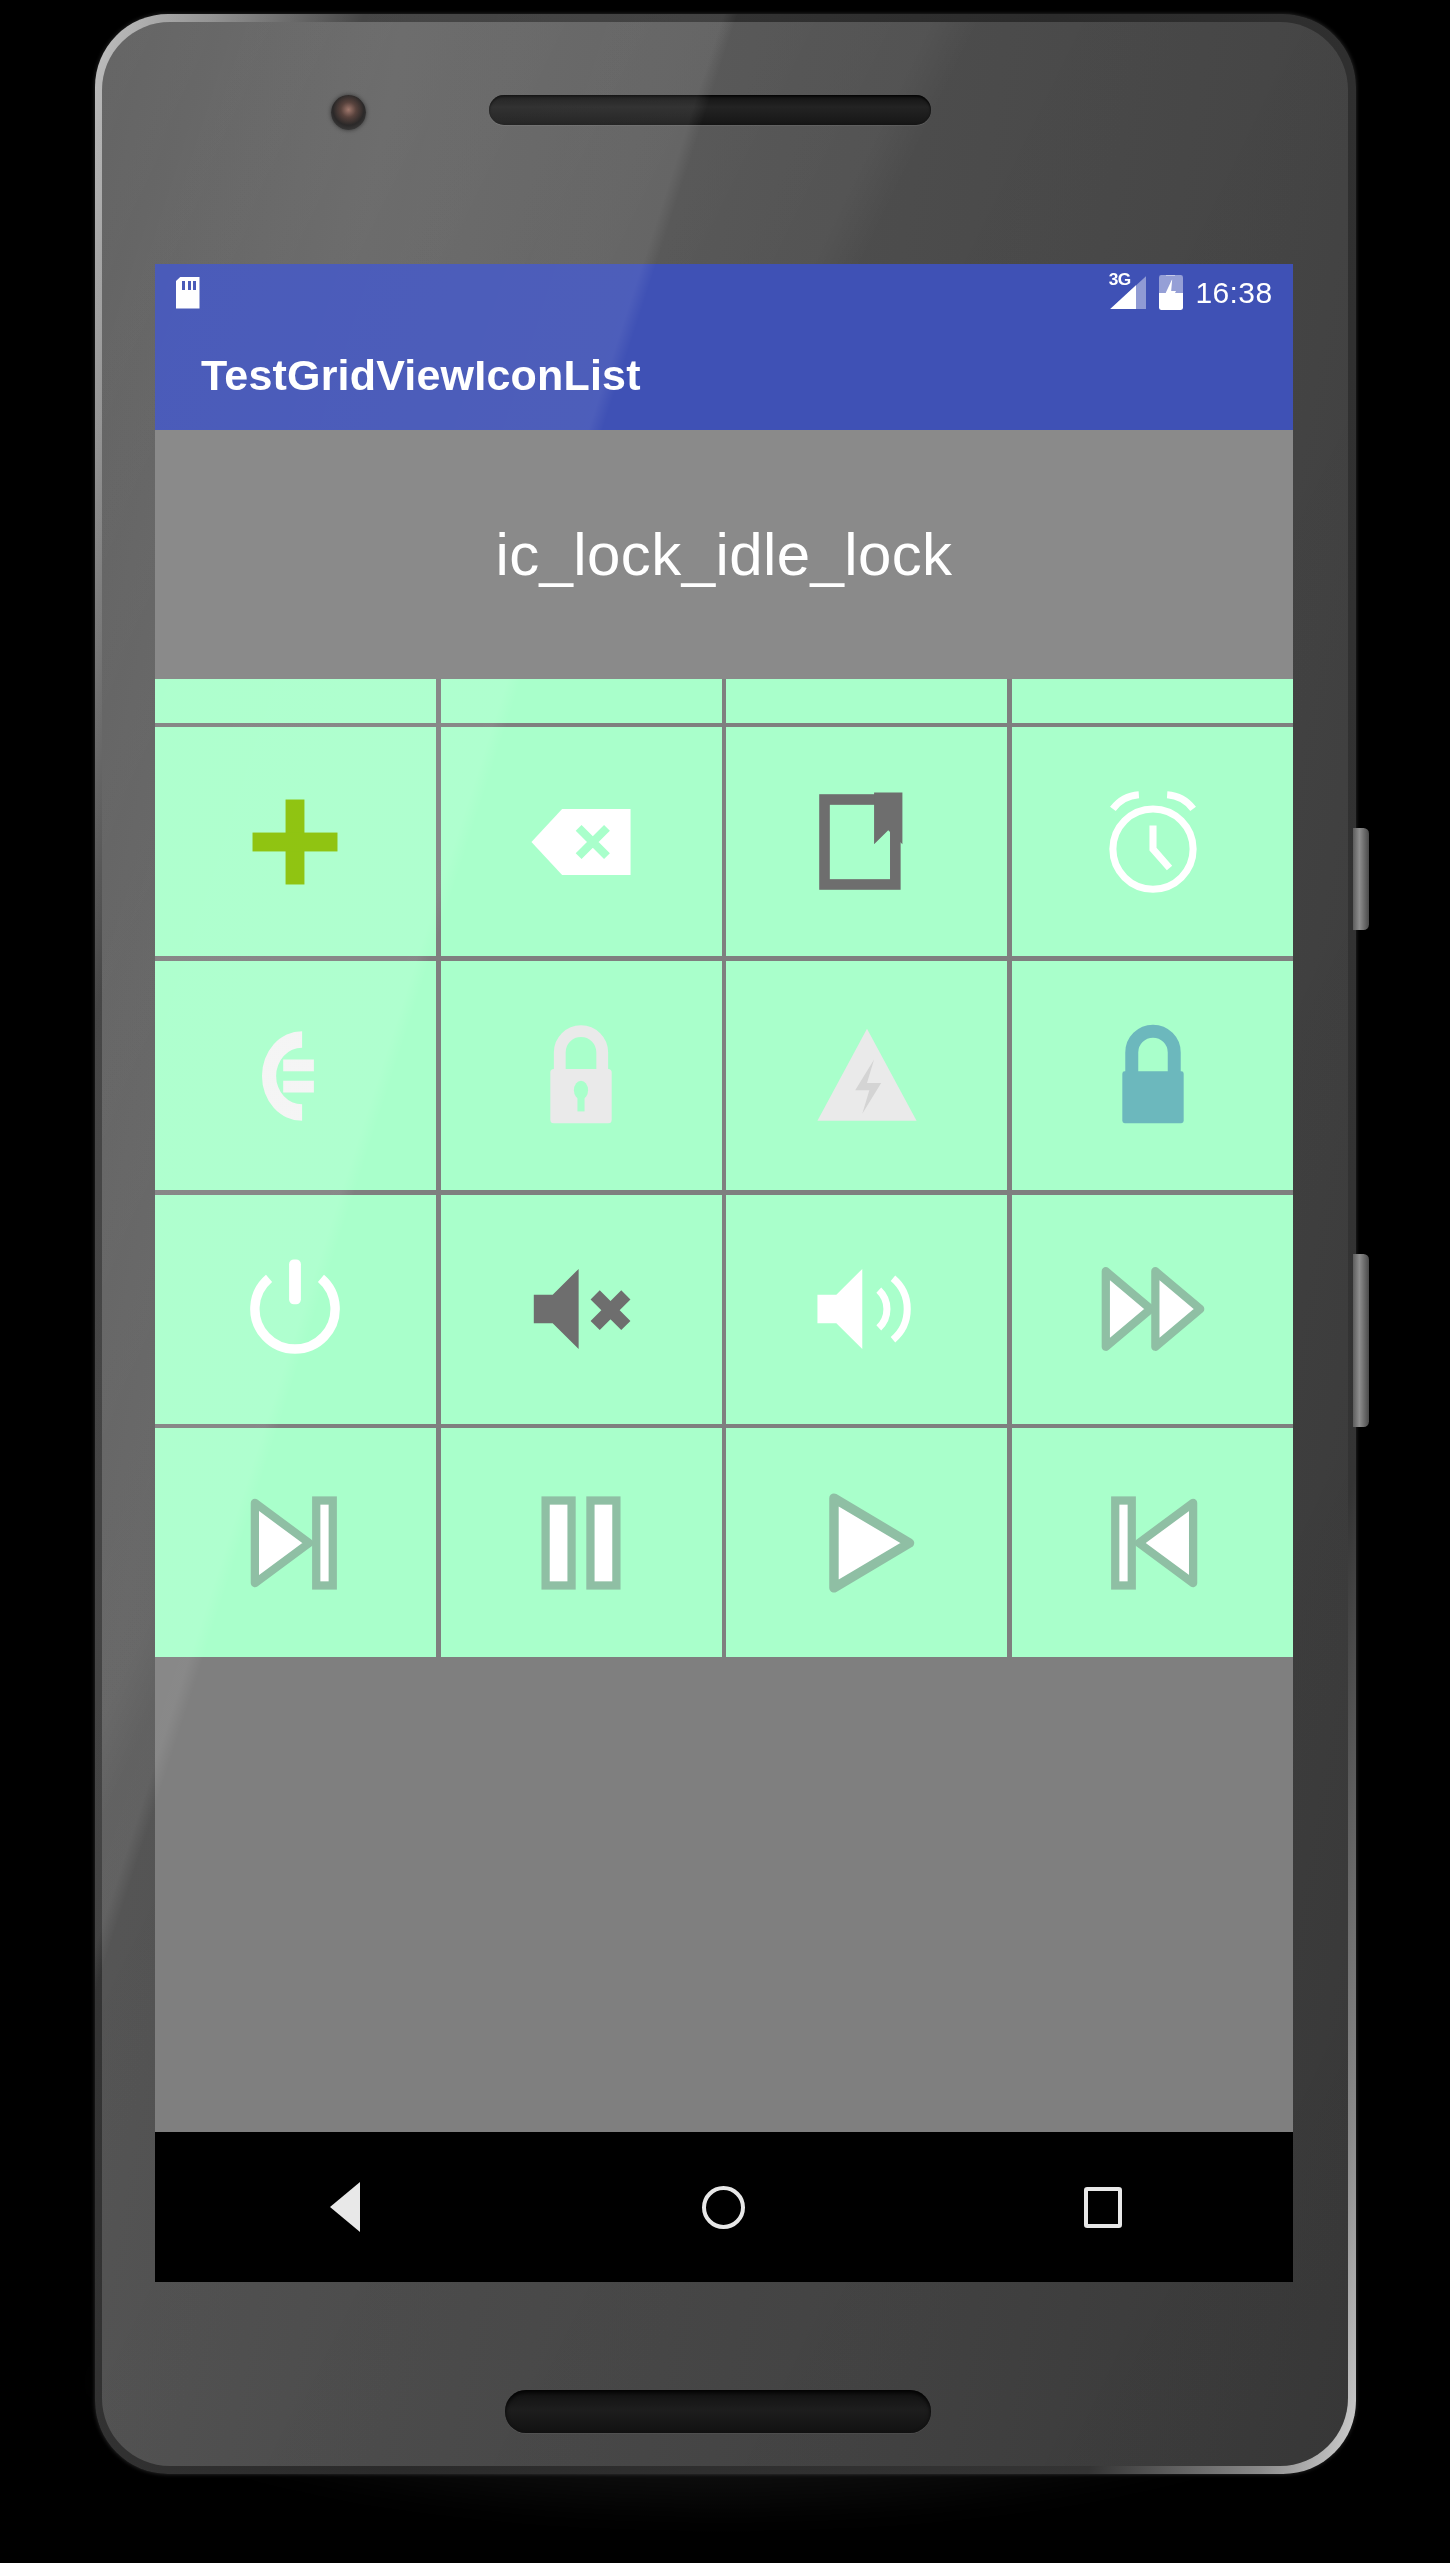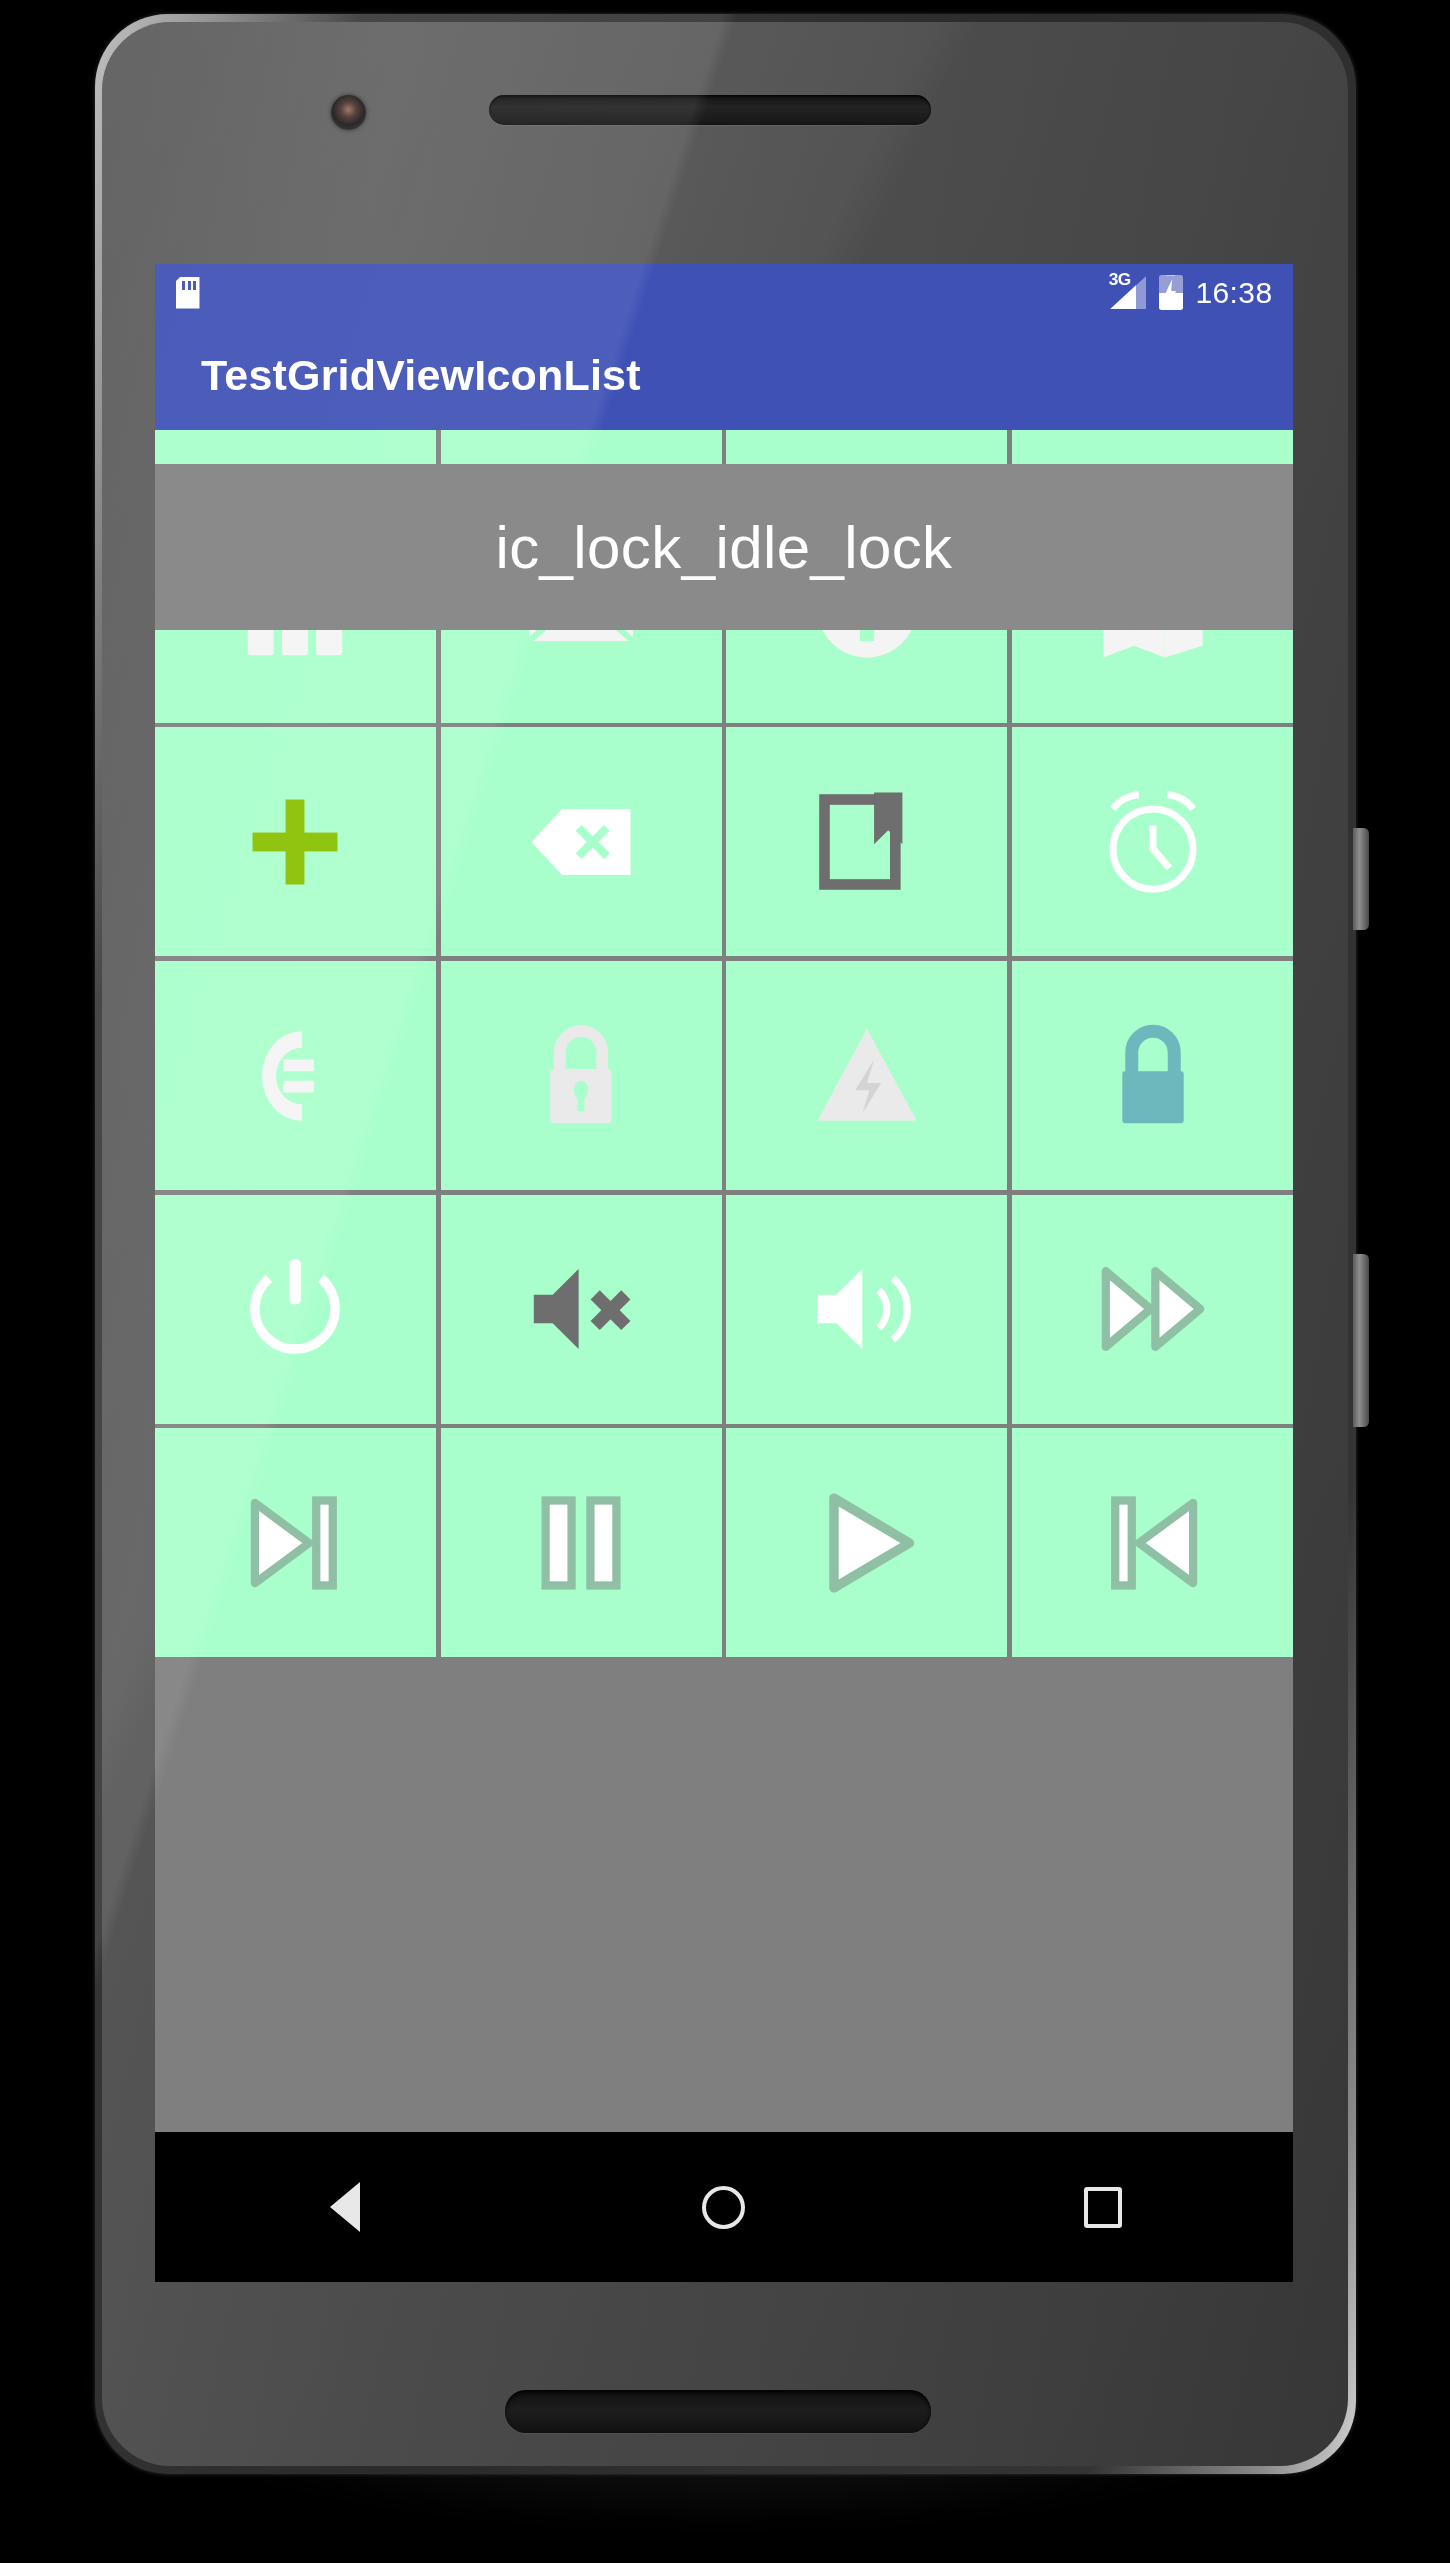--- a/index.html
+++ b/index.html
@@ -224,27 +224,26 @@
     font-weight: bold;
     letter-spacing: 0.2px;
   }
 
   
   .toast {
     position: absolute;
     left: 0;
     top: 166px;
     width: 100%;
-    height: 166px;
+    height: 249px;
     background: #8a8a8a;
     display: flex;
     align-items: center;
     justify-content: center;
     z-index: 20;
-    margin-top: 34px;
   }
   .toast .toast-text {
     color: #ffffff;
     font-size: 60px;
     letter-spacing: 0.4px;
   }
 
   
   .gridwrap {
     position: absolute;

